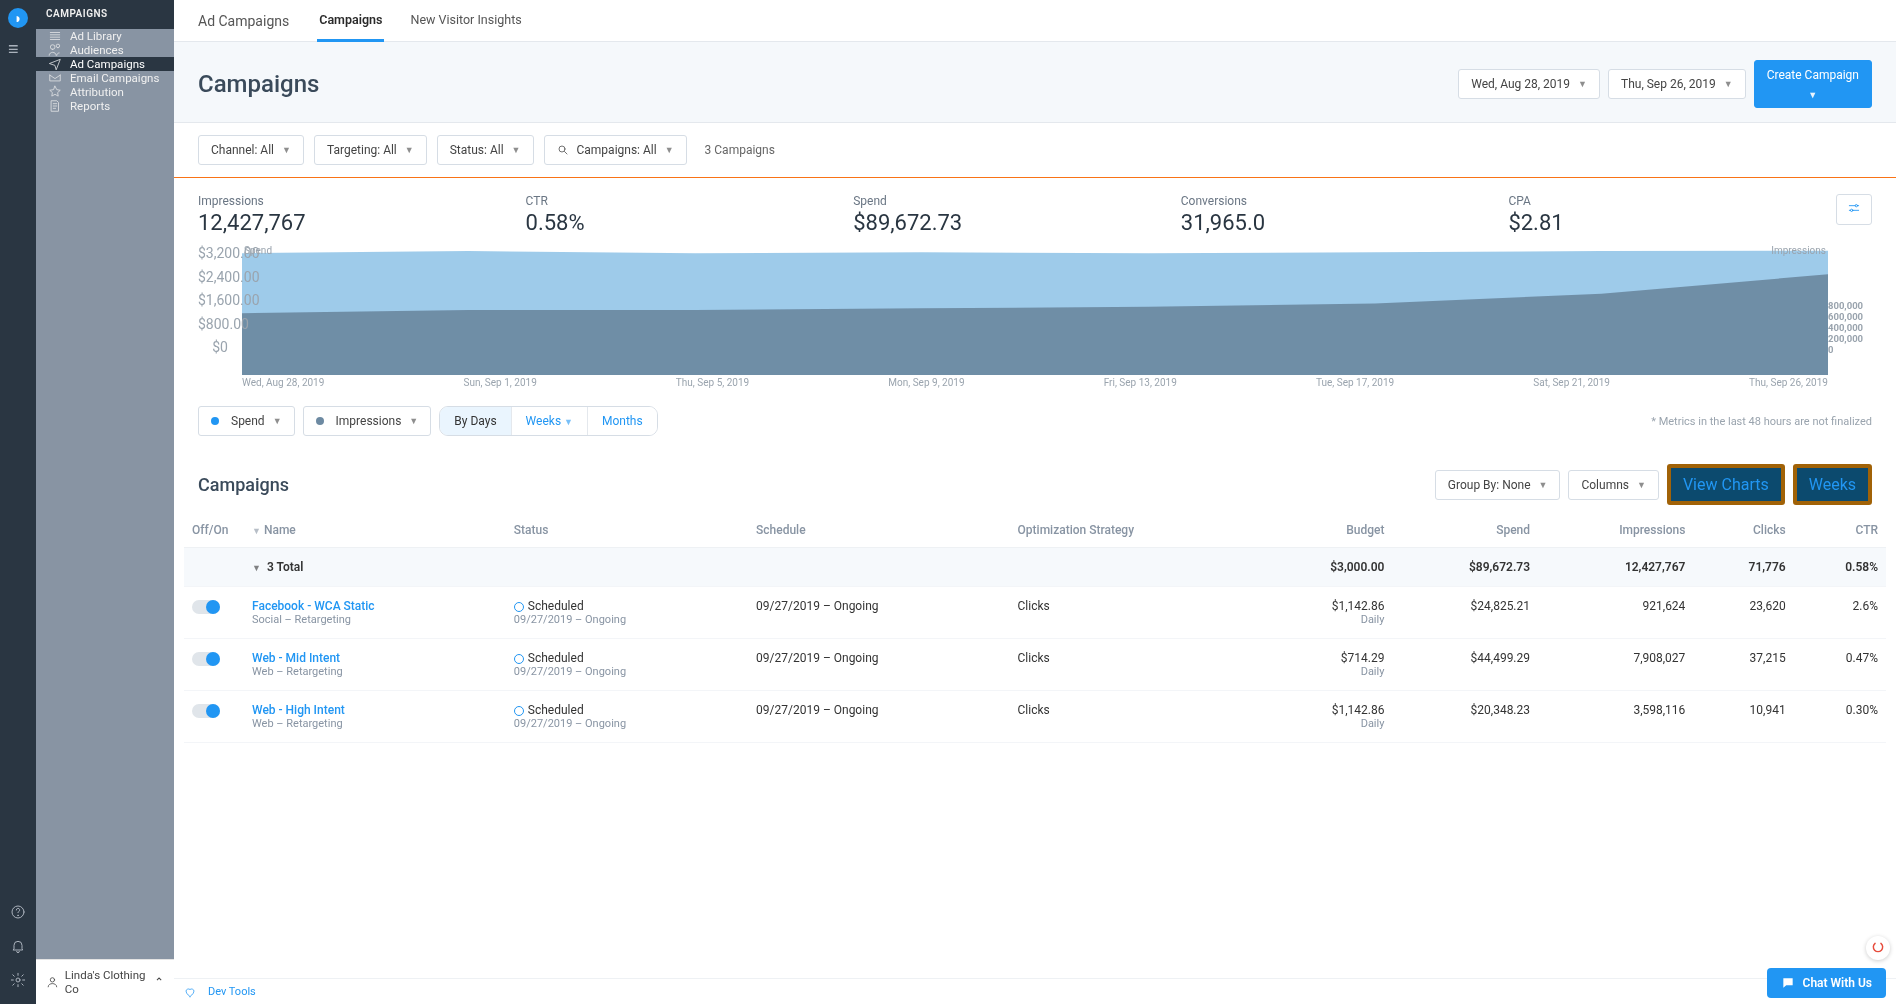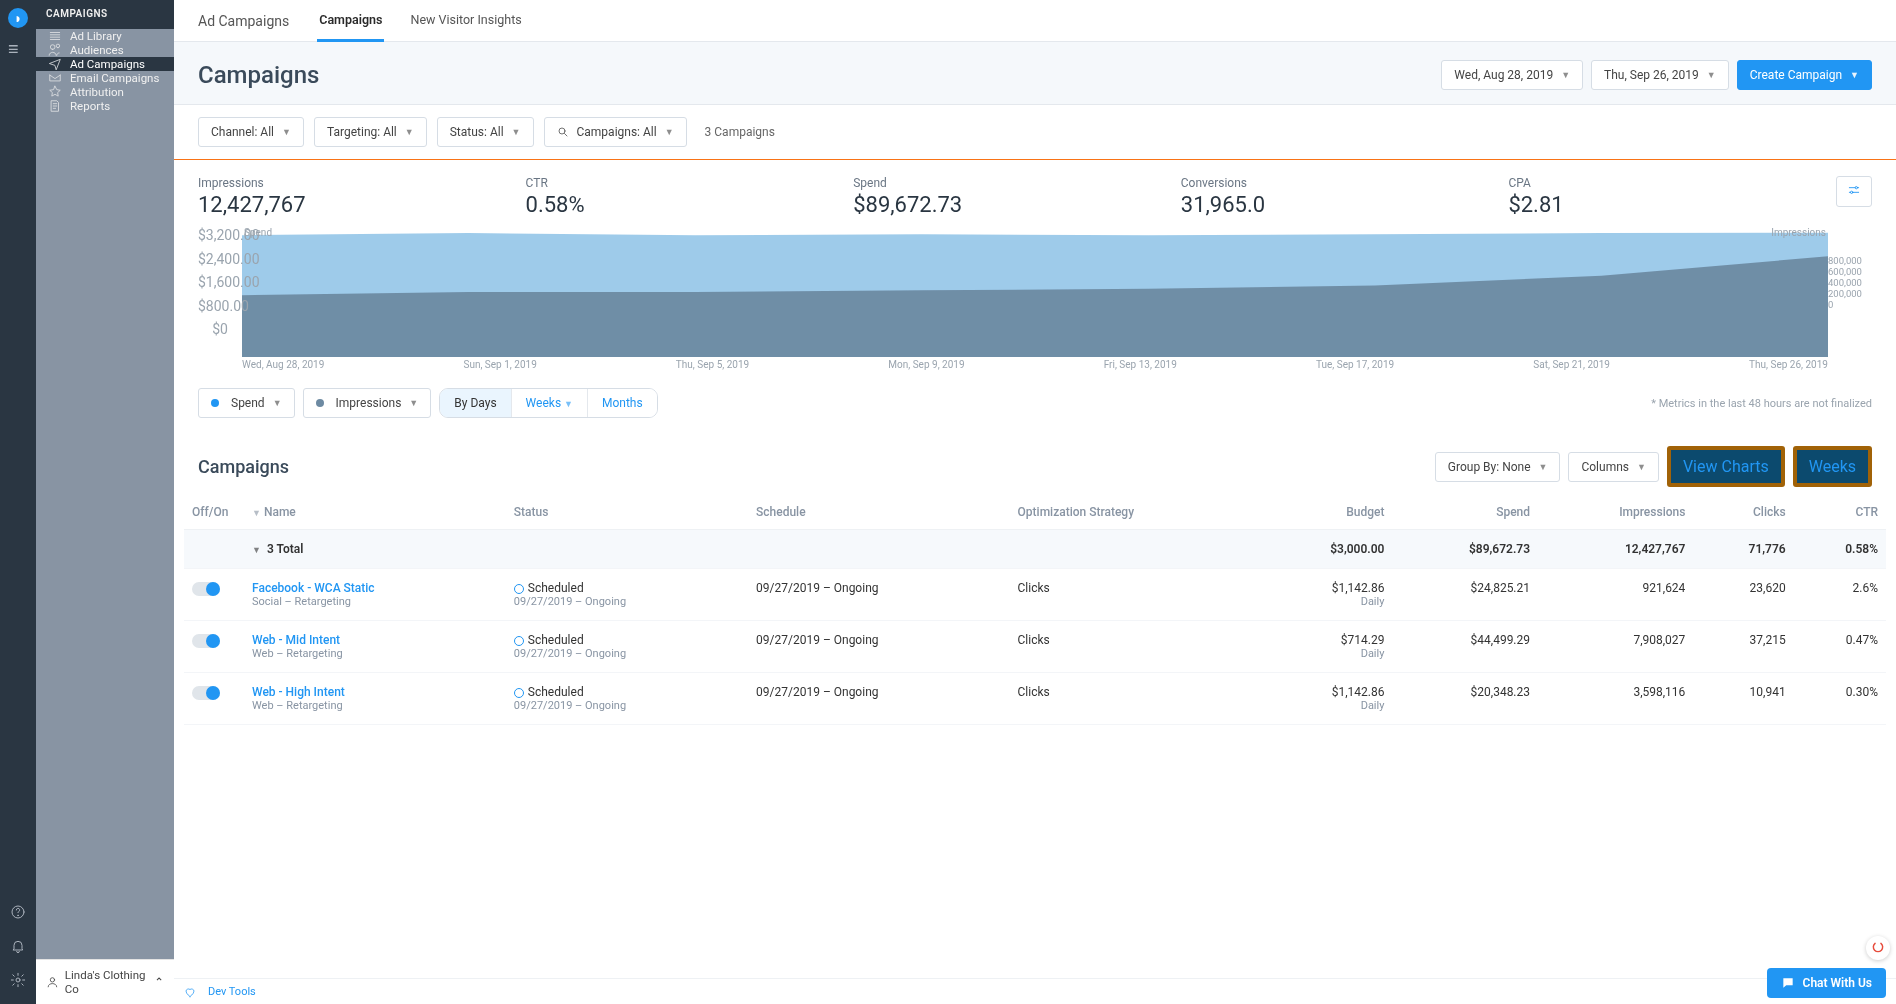--- a/index.html
+++ b/index.html
@@ -19,35 +19,35 @@
 .sidebar-footer .left { display: flex; align-items: center; gap: 6px; }
 .main { flex: 1; display: flex; flex-direction: column; min-width: 0; }
 .topnav { display: flex; align-items: center; gap: 28px; padding: 0 24px; border-bottom: 1px solid #e4e8ed; height: 42px; background: #fff; }
 .topnav .crumb { font-size: 14px; color: #555; }
 .topnav .tab { font-size: 12.5px; color: #555; padding: 12px 2px; cursor: pointer; }
 .topnav .tab.active { color: #2a2a2a; font-weight: 600; border-bottom: 3px solid #2196f3; }
 .titlebar { display: flex; align-items: center; justify-content: space-between; padding: 18px 24px 14px; background: #f5f8fb; border-bottom: 1px solid #e4e8ed; }
 .titlebar h1 { font-size: 24px; font-weight: 500; color: #3a4a5a; }
 .titlebar .right { display: flex; gap: 8px; align-items: center; }
 .btn { border: 1px solid #d6dde5; background: #fff; border-radius: 3px; padding: 7px 12px; font-size: 12px; color: #444; cursor: pointer; display: inline-flex; align-items: center; gap: 8px; }
-.btn.blue { background: #2196f3; border-color: #2196f3; color: #fff; }
+.btn.blue { background: #2196f3; border-color: #2196f3; color: #fff; flex-direction: column; }
 .caret { font-size: 9px; opacity: .6; }
 .filters { display: flex; align-items: center; gap: 10px; padding: 12px 24px; border-bottom: 1px solid #f97316; background: #fff; }
 .filters .count { margin-left: 8px; color: #666; font-size: 12px; }
 .metrics { display: flex; align-items: flex-start; padding: 16px 24px 10px; gap: 16px; background: #fff; }
 .metric { flex: 1; }
 .metric .label { font-size: 12px; color: #6a7684; margin-bottom: 2px; }
 .metric .value { font-size: 22px; color: #2a3642; font-weight: 400; }
 .metrics .settings { border: 1px solid #d6dde5; border-radius: 3px; padding: 6px 10px; color: #2196f3; cursor: pointer; }
 .chartwrap { padding: 0 24px 8px; background: #fff; }
 .chart { position: relative; height: 130px; }
 .chart svg { width: 100%; height: 100%; display: block; }
 .xaxis { display: flex; justify-content: space-between; font-size: 10px; color: #9aa4ae; padding: 2px 44px 0 44px; }
 .yaxis-left { position: absolute; left: 0; top: 0; height: 110px; display: flex; flex-direction: column; justify-content: space-between; font-size: 14px; color: #9aa4ae; text-align: center; width: 44px; }
-.yaxis-right { position: absolute; right: 0; top: 0; height: 110px; display: flex; flex-direction: column; justify-content: center; font-size: 9.5px; color: #9aa4ae; width: 44px; }
+.yaxis-right { position: absolute; right: 0; top: 0; height: 110px; display: flex; flex-direction: column; justify-content: flex-end; font-size: 9.5px; color: #9aa4ae; width: 44px; font-weight: bold; }
 .axis-title { position: absolute; top: 0; font-size: 10px; color: #9aa4ae; }
 .chartcontrols { display: flex; align-items: center; justify-content: space-between; padding: 10px 24px 18px; background: #fff; }
 .chartcontrols .left { display: flex; gap: 8px; align-items: center; }
 .dot { width: 8px; height: 8px; border-radius: 50%; display: inline-block; margin-right: 4px; }
 .seg { border: 1px solid #d6dde5; border-radius: 9px; display: inline-flex; overflow: hidden; }
 .seg .opt { padding: 7px 14px; font-size: 12px; cursor: pointer; color: #2196f3; background: #fff; }
 .seg .opt.active { background: #eaf5fe; color: #333; border-right: 1px solid #d6dde5; }
 .seg .opt:not(:last-child) { border-right: 1px solid #e4e8ed; }
 .note { font-size: 11px; color: #9aa4ae; }
 .tablehead { display: flex; align-items: center; justify-content: space-between; padding: 10px 24px 8px; background: #fff; }

